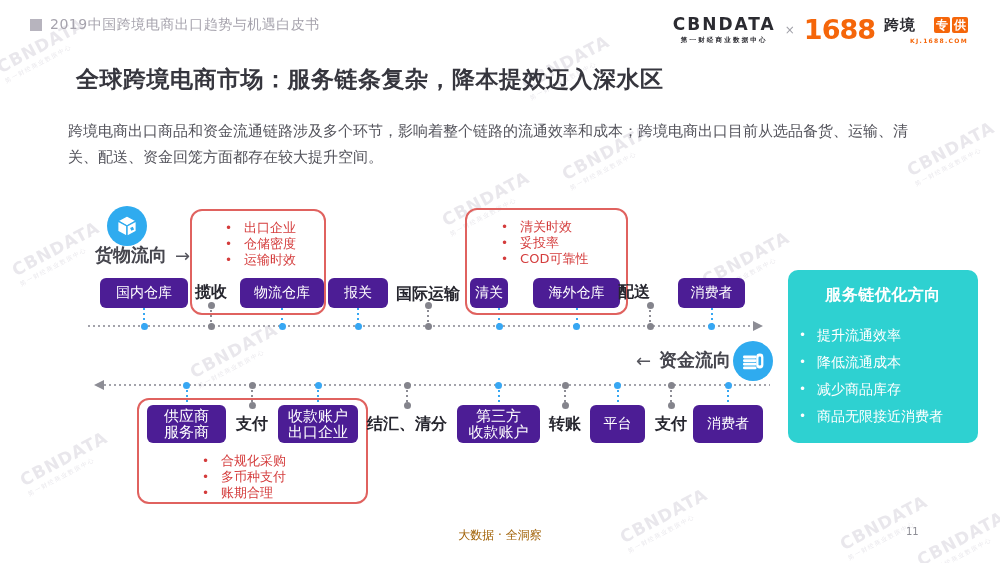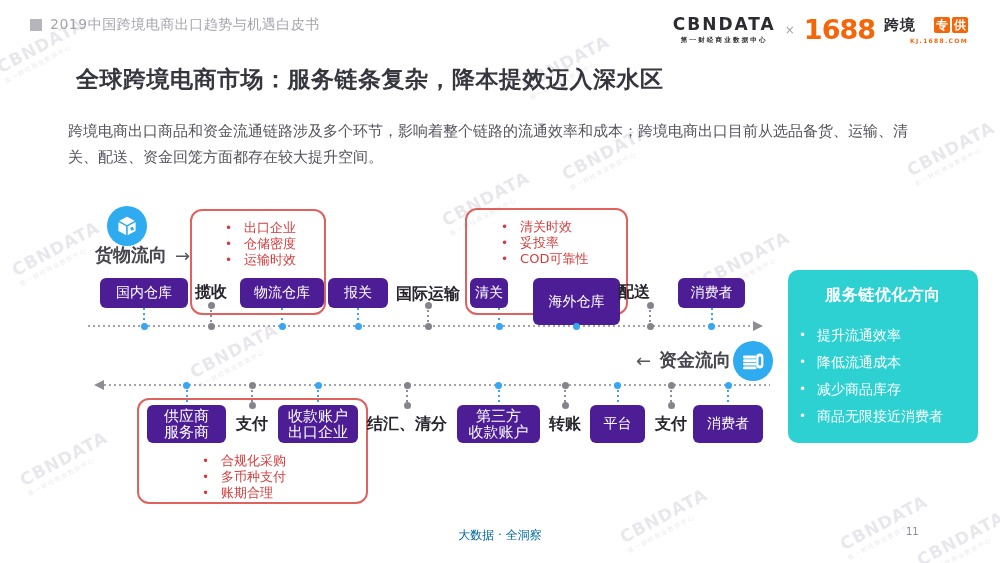--- a/index.html
+++ b/index.html
@@ -65,21 +65,21 @@
   .co-dot { font-size:12px; }
 
   
   .panel { position:absolute; left:788px; top:270px; width:190px; height:173px; background:#2ed1d1; border-radius:10px; color:#fff; }
   .panel-title { font-size:16px; font-weight:800; text-align:center; margin-top:15px; letter-spacing:.5px; }
   #panel-list { margin-top:16px; padding-left:11px; }
   .p-row { display:flex; gap:11px; font-size:14px; line-height:27px; white-space:nowrap; }
   .p-dot { font-size:12px; }
 
   
-  .footer-slogan { position:absolute; left:0; top:527px; width:1000px; text-align:center; font-size:12px; color:#0369a1; }
+  .footer-slogan { position:absolute; left:0; top:527px; width:1000px; text-align:center; font-size:12px; color:#a16207; }
   .page-num { position:absolute; left:906px; top:526px; font-size:10px; color:#8d8d95; }
 </style>
 </head>
 <body>
 
 <div class="page">
   <div id="wm-layer">
       <div class="wm" style="left: -5px; top: 35px;">
         <div class="wm-big">CBNDATA</div>
         <div class="wm-small">第一财经商业数据中心</div>
@@ -212,21 +212,21 @@
       <div class="ldot blue" style="left: 354.5px; top: 322.5px;"></div>
       <div class="flow-text" style="left: 428px; top: 284px;">国际运输</div>
       <div class="conn gray" style="left: 427px; top: 305px; height: 21px;"></div>
       <div class="ldot gray" style="left: 424.5px; top: 322.5px;"></div>
       <div class="ldot gray" style="left: 424.5px; top: 301.5px;"></div>
       <div class="flow-btn" style="left: 470px; top: 278px; width: 38px; height: 30px;">
         <span>清关</span>
       </div>
       <div class="conn blue" style="left: 498px; top: 308px; height: 18px;"></div>
       <div class="ldot blue" style="left: 495.5px; top: 322.5px;"></div>
-      <div class="flow-btn" style="left: 533px; top: 278px; width: 87px; height: 47px;">
+      <div class="flow-btn" style="left: 533px; top: 278px; width: 87px; height: 30px;">
         <span>海外仓库</span>
       </div>
       <div class="conn blue" style="left: 575.5px; top: 308px; height: 18px;"></div>
       <div class="ldot blue" style="left: 573px; top: 322.5px;"></div>
       <div class="flow-text" style="left: 634px; top: 282px;">配送</div>
       <div class="conn gray" style="left: 649px; top: 305px; height: 21px;"></div>
       <div class="ldot gray" style="left: 646.5px; top: 322.5px;"></div>
       <div class="ldot gray" style="left: 646.5px; top: 301.5px;"></div>
       <div class="flow-btn" style="left: 678px; top: 278px; width: 67px; height: 30px;">
         <span>消费者</span>

